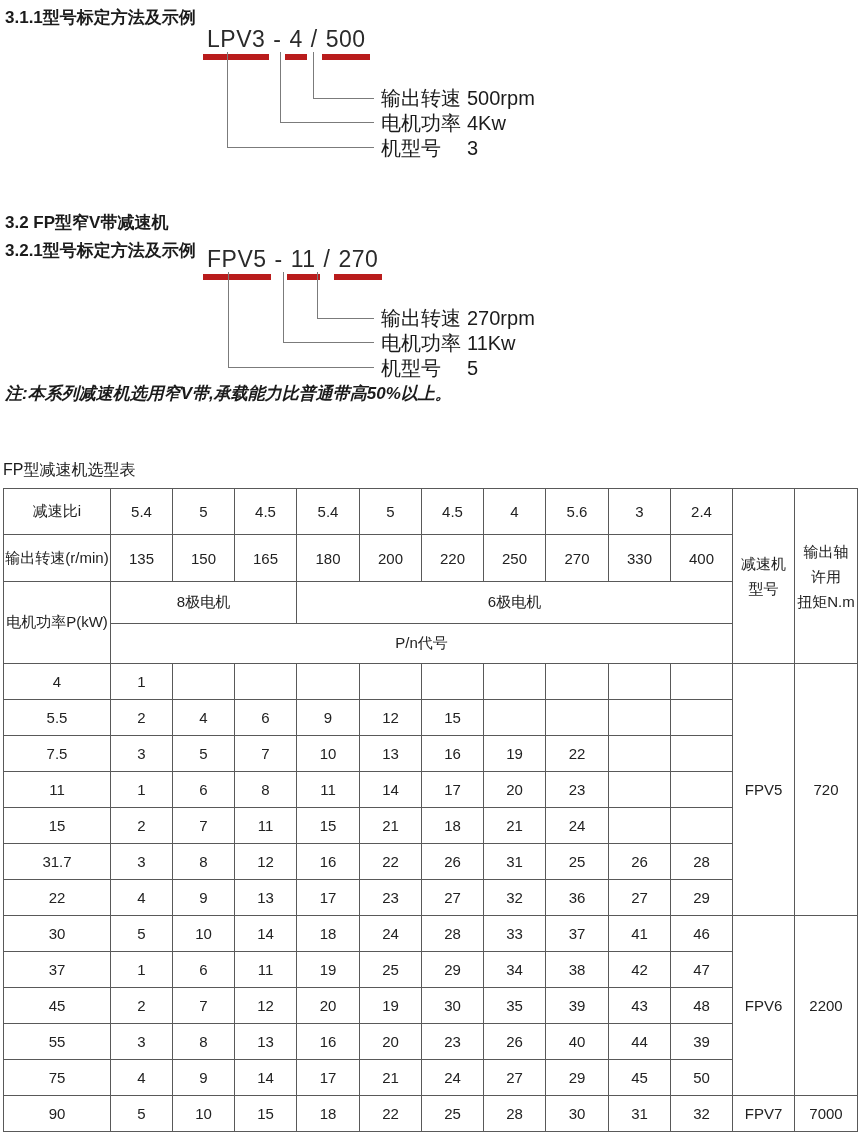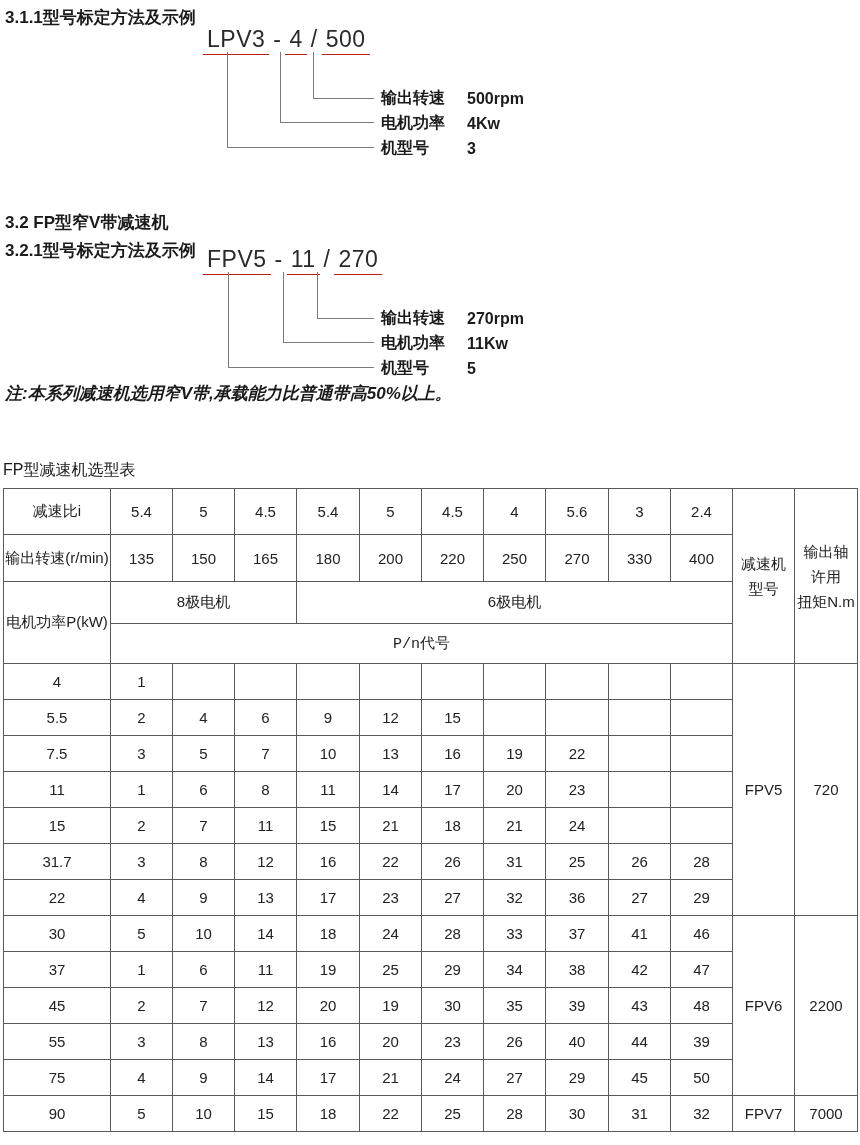--- a/index.html
+++ b/index.html
@@ -4,35 +4,35 @@
 <style>
   html,body{margin:0;padding:0;}
   body{
     width:860px;height:1145px;position:relative;background:#ffffff;
     font-family:"Liberation Sans","DejaVu Sans",sans-serif;
     color:#1b1b1b;overflow:hidden;
   }
   .abs{position:absolute;}
   .heading{font-size:17px;font-weight:bold;line-height:21px;white-space:nowrap;}
   .model-code{font-size:23px;line-height:26px;color:#2a2a2a;white-space:nowrap;letter-spacing:.5px;}
-  .mpart{border-bottom:1px solid #b91c1c;padding:0 4px 2px 4px;}
+  .mpart{border-bottom:6px solid #b91c1c;padding:0 4px 2px 4px;}
   .msep{margin:0 4px;}
   .connector{border-left:1.6px solid #7b7b7b;border-bottom:1.6px solid #7b7b7b;}
-  .dlabels{font-size:16px;font-weight:bold;}
+  .dlabels{font-size:20px;}
   .dlabel-row{display:flex;align-items:center;height:25px;white-space:nowrap;}
   .dlabel-row .lbl{width:86px;}
   .note{font-size:17px;font-weight:600;white-space:nowrap;}
   .tbl-title{font-size:16px;white-space:nowrap;}
   table.sel{border-collapse:collapse;table-layout:fixed;width:854px;height:469px;}
   table.sel td{
     border:1px solid #595959;text-align:center;vertical-align:middle;
     font-size:15px;padding:0;color:#222;
   }
   td.rowlabel{font-size:14px;}
-  tr.hr1{height:46px;} tr.hr2{height:47px;} tr.hr3{height:42px;} tr.hr4{height:40px;font-family:Liberation Mono, monospace;}
+  tr.hr1{height:46px;} tr.hr2{height:47px;} tr.hr3{height:42px;} tr.hr4{height:40px;}
   tbody tr{height:36px;}
   .stack div{line-height:25px;}
 </style>
 </head>
 <body>
 
 <div class="abs heading" style="left:5px;top:7px;">3.1.1型号标定方法及示例</div>
 
 <div class="abs model-code" style="left:203px;top:26px;">
   <span class="mpart">LPV3</span><span class="msep">-</span><span class="mpart">4</span><span class="msep">/</span><span class="mpart">500</span>

